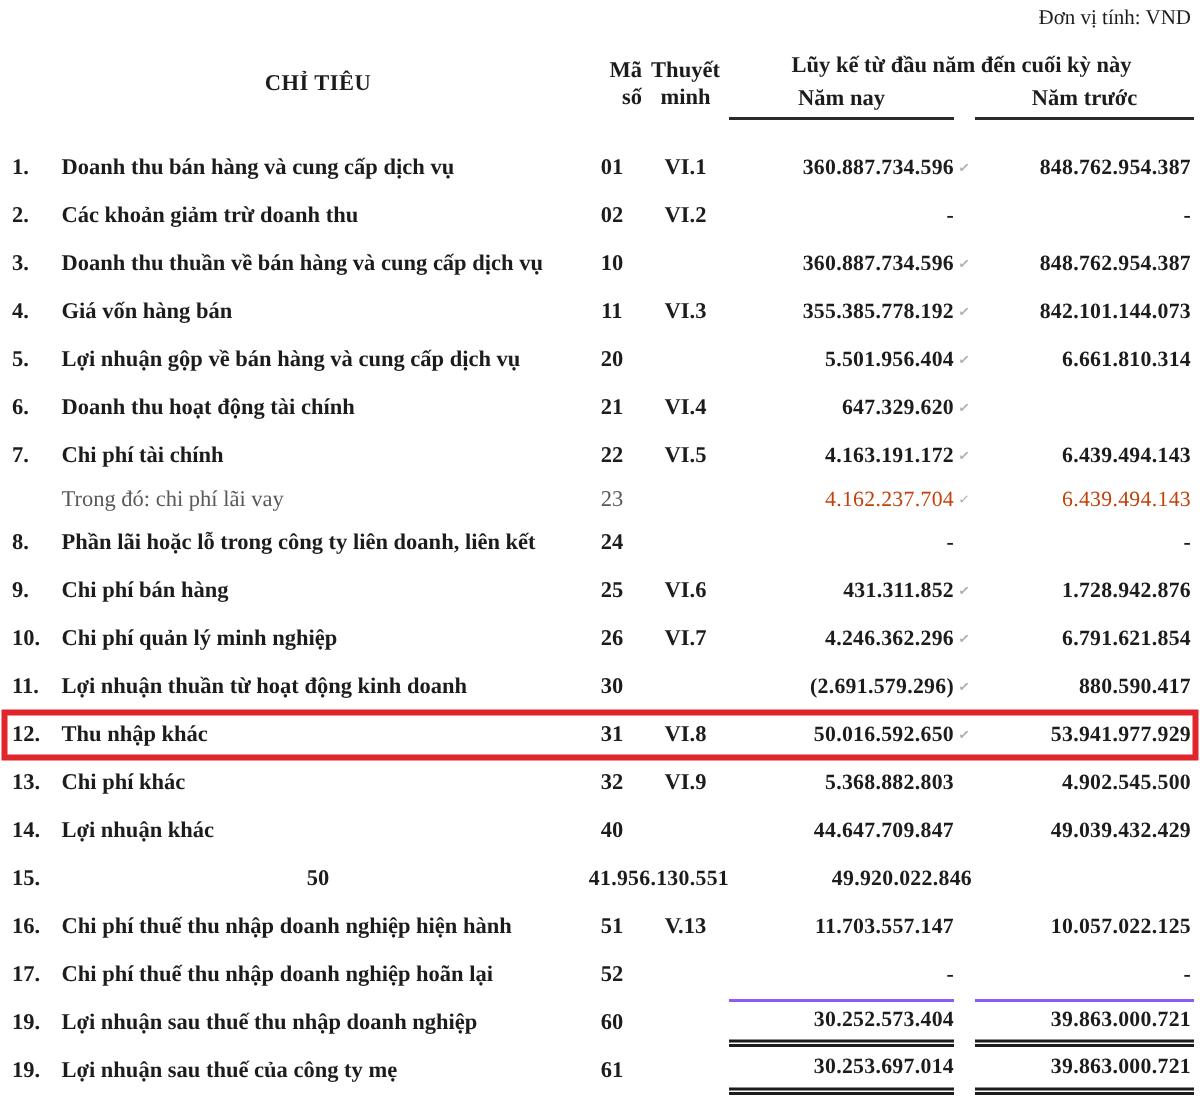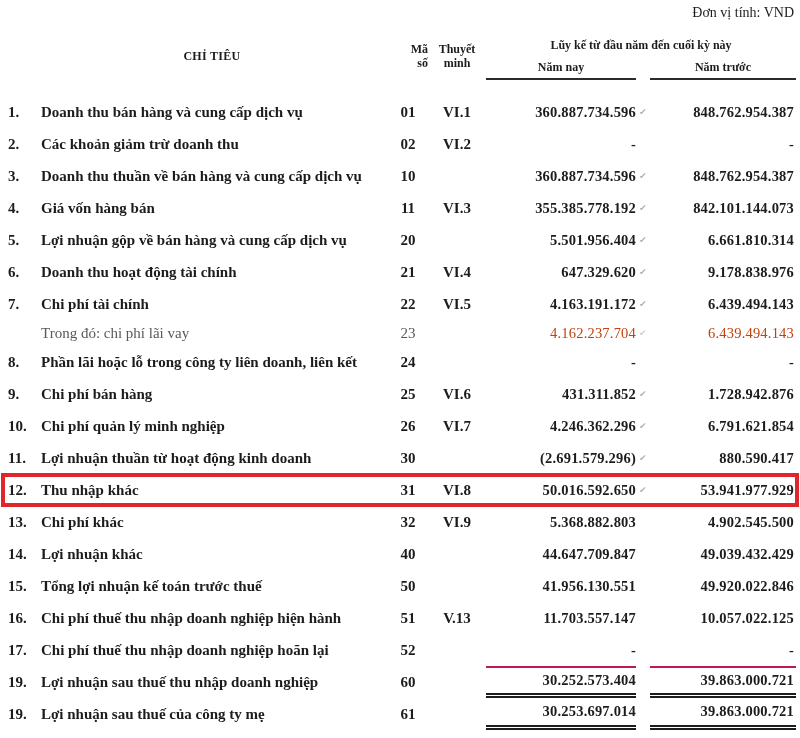--- a/index.html
+++ b/index.html
@@ -16,21 +16,21 @@
     --hl:#e0252b;
   }
   .unit-line{
     text-align:right;font-size:14px;height:18px;line-height:18px;
     padding-right:2px;
   }
   
   .thead{
     display:grid;grid-template-columns:var(--cols);
     grid-template-rows:22px 26px;margin-top:10px;
-    font-weight:bold;font-size:12px;
+    font-weight:bold;font-size:15px;
   }
   .h-chitieu{grid-area:1/2/3/3;align-self:center;text-align:center;letter-spacing:.3px;}
   .h-stack{align-self:center;text-align:center;line-height:1.2;}
   .h-maso{grid-area:1/3/3/4;text-align:right;}
   .h-tm{grid-area:1/4/3/5;}
   .h-stack span{display:block;}
   .h-luyke{grid-area:1/5/2/8;text-align:center;align-self:end;padding-bottom:1px;}
   .h-sub{align-self:end;text-align:center;border-bottom:2px solid #2b2b2b;padding-bottom:3px;}
   .h-namnay{grid-area:2/5/3/6;}
   .h-namtruoc{grid-area:2/7/3/8;}
@@ -48,21 +48,21 @@
   .c-note{justify-content:center;}
   .c-now,.c-prev{justify-content:flex-end;font-size:14.5px;letter-spacing:.2px;}
   .c-prev{padding-right:2px;}
   .c-tick{justify-content:flex-start;padding-left:3px;font-size:9px;color:#b2b1af;transform:rotate(6deg);}
   .trow.sub{height:26px;font-weight:normal;color:#595959;}
   .trow.sub .c-now,.trow.sub .c-prev{color:#c2410c;}
   .trow.highlight::before{
     content:"";position:absolute;left:-5px;right:-3px;top:-1px;bottom:-1px;
     border:4px solid var(--hl);pointer-events:none;
   }
-  .trow.line-top .c-now,.trow.line-top .c-prev{border-top:2px solid #be185d;}
+  .trow.line-top .c-now,.trow.line-top .c-prev{border-top:2px solid #8b5cf6;}
   .trow.dbl-bottom .c-now,.trow.dbl-bottom .c-prev{border-bottom:5px double #1d1d1d;}
 </style>
 </head>
 <body>
 
 <div class="page" style="--hl: #e0252b;">
 
   <div class="unit-line">Đơn vị tính: VND</div>
 
   <div class="thead">
@@ -126,21 +126,20 @@
     <div class="c-tick" style="visibility: visible;">✓</div>
     <div class="c-prev">6.661.810.314</div>
   </div>
       <div class="trow">
     <div class="c-no">6.</div>
     <div class="c-title">Doanh thu hoạt động tài chính</div>
     <div class="c-code">21</div>
     <div class="c-note">VI.4</div>
     <div class="c-now">647.329.620</div>
     <div class="c-tick" style="visibility: visible;">✓</div>
-    <div class="c-prev">9.178.838.976</div>
   </div>
       <div class="trow">
     <div class="c-no">7.</div>
     <div class="c-title">Chi phí tài chính</div>
     <div class="c-code">22</div>
     <div class="c-note">VI.5</div>
     <div class="c-now">4.163.191.172</div>
     <div class="c-tick" style="visibility: visible;">✓</div>
     <div class="c-prev">6.439.494.143</div>
   </div>
@@ -211,21 +210,20 @@
     <div class="c-no">14.</div>
     <div class="c-title">Lợi nhuận khác</div>
     <div class="c-code">40</div>
     <div class="c-note"></div>
     <div class="c-now">44.647.709.847</div>
     <div class="c-tick" style="visibility: hidden;">✓</div>
     <div class="c-prev">49.039.432.429</div>
   </div>
       <div class="trow">
     <div class="c-no">15.</div>
-    <div class="c-title">Tổng lợi nhuận kế toán trước thuế</div>
     <div class="c-code">50</div>
     <div class="c-note"></div>
     <div class="c-now">41.956.130.551</div>
     <div class="c-tick" style="visibility: hidden;">✓</div>
     <div class="c-prev">49.920.022.846</div>
   </div>
       <div class="trow">
     <div class="c-no">16.</div>
     <div class="c-title">Chi phí thuế thu nhập doanh nghiệp hiện hành</div>
     <div class="c-code">51</div>

